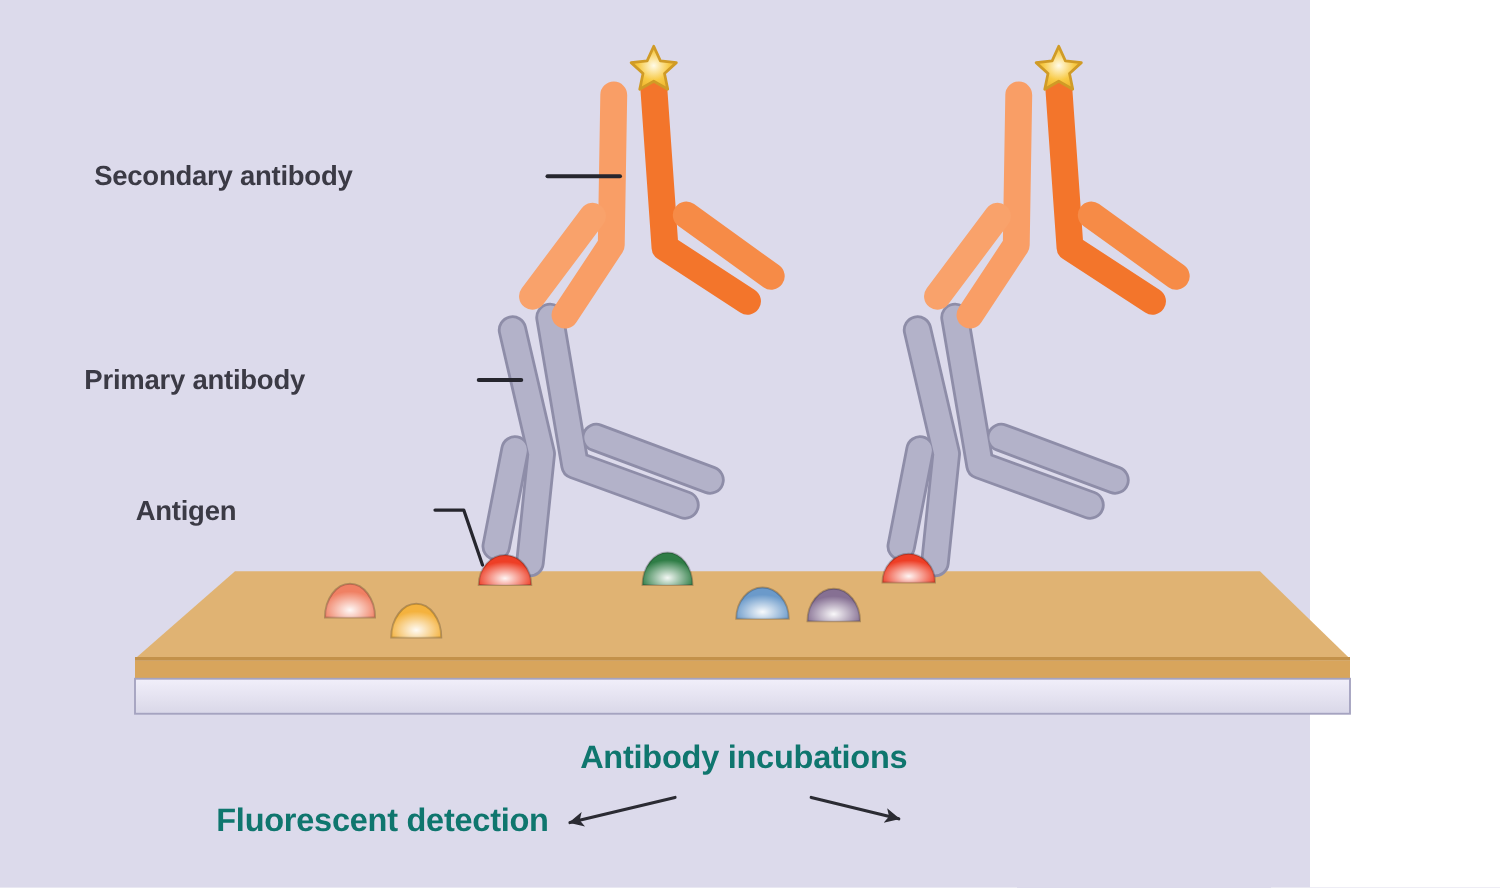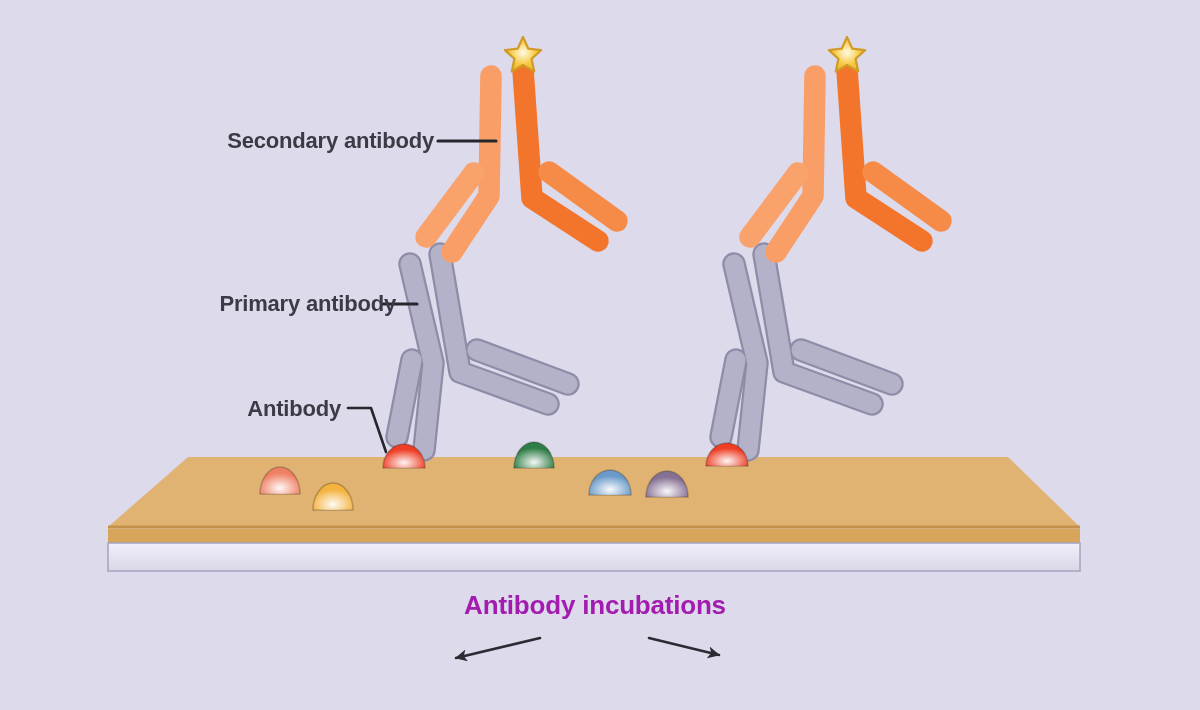--- a/index.html
+++ b/index.html
@@ -1,20 +1,20 @@
 <!DOCTYPE html>
 <html><head>
 <meta charset="utf-8">
 <style>
   html,body{margin:0;padding:0;}
   body{width:1200px;height:710px;overflow:hidden;font-family:"Liberation Sans",sans-serif;}
-  .stage{position:relative;width:1200px;height:710px;background:#dcdaeb;}
+  .stage{position:relative;width:1048px;height:710px;background:#dcdaeb;}
   .stage svg{position:absolute;left:0;top:0;}
   .lbl{position:absolute;white-space:nowrap;color:#3b3a45;font-weight:600;font-size:22px;letter-spacing:-0.2px;}
-  .flow{position:absolute;white-space:nowrap;color:#a21caf;font-weight:600;font-size:26px;letter-spacing:-0.2px;transform:translateX(-50%);}
+  .flow{position:absolute;white-space:nowrap;color:#0f766e;font-weight:600;font-size:26px;letter-spacing:-0.2px;transform:translateX(-50%);}
 </style>
 </head>
 <body>
 
 <div class="stage">
 
   <svg width="1200" height="710" viewBox="0 0 1200 710">
     <defs>
       <radialGradient id="shine" cx="0.5" cy="0.78" r="0.55">
         <stop offset="0%" stop-color="rgba(255,255,255,0.95)"></stop>
@@ -93,16 +93,17 @@
     </g>
 
     <g fill="none" stroke-linecap="round">
       <path d="M540 638 L456 658" stroke-width="2.6" marker-end="url(#ah)" stroke="#2b2b33"></path>
       <path d="M649 638 L719 655" stroke-width="2.6" marker-end="url(#ah)" stroke="#2b2b33"></path>
     </g>
   </svg>
 
   <div class="lbl" style="right:766px;top:128px;">Secondary antibody</div>
   <div class="lbl" style="right:804px;top:291px;">Primary antibody</div>
-  <div class="lbl" style="right:859px;top:396px;">Antibody</div>
+  <div class="lbl" style="right:859px;top:396px;">Antigen</div>
 
   <div class="flow" style="left:595px;top:590px;">Antibody incubations</div>
+  <div class="flow" style="left:306px;top:641px;">Fluorescent detection</div>
 </div>
 
 </body></html>

